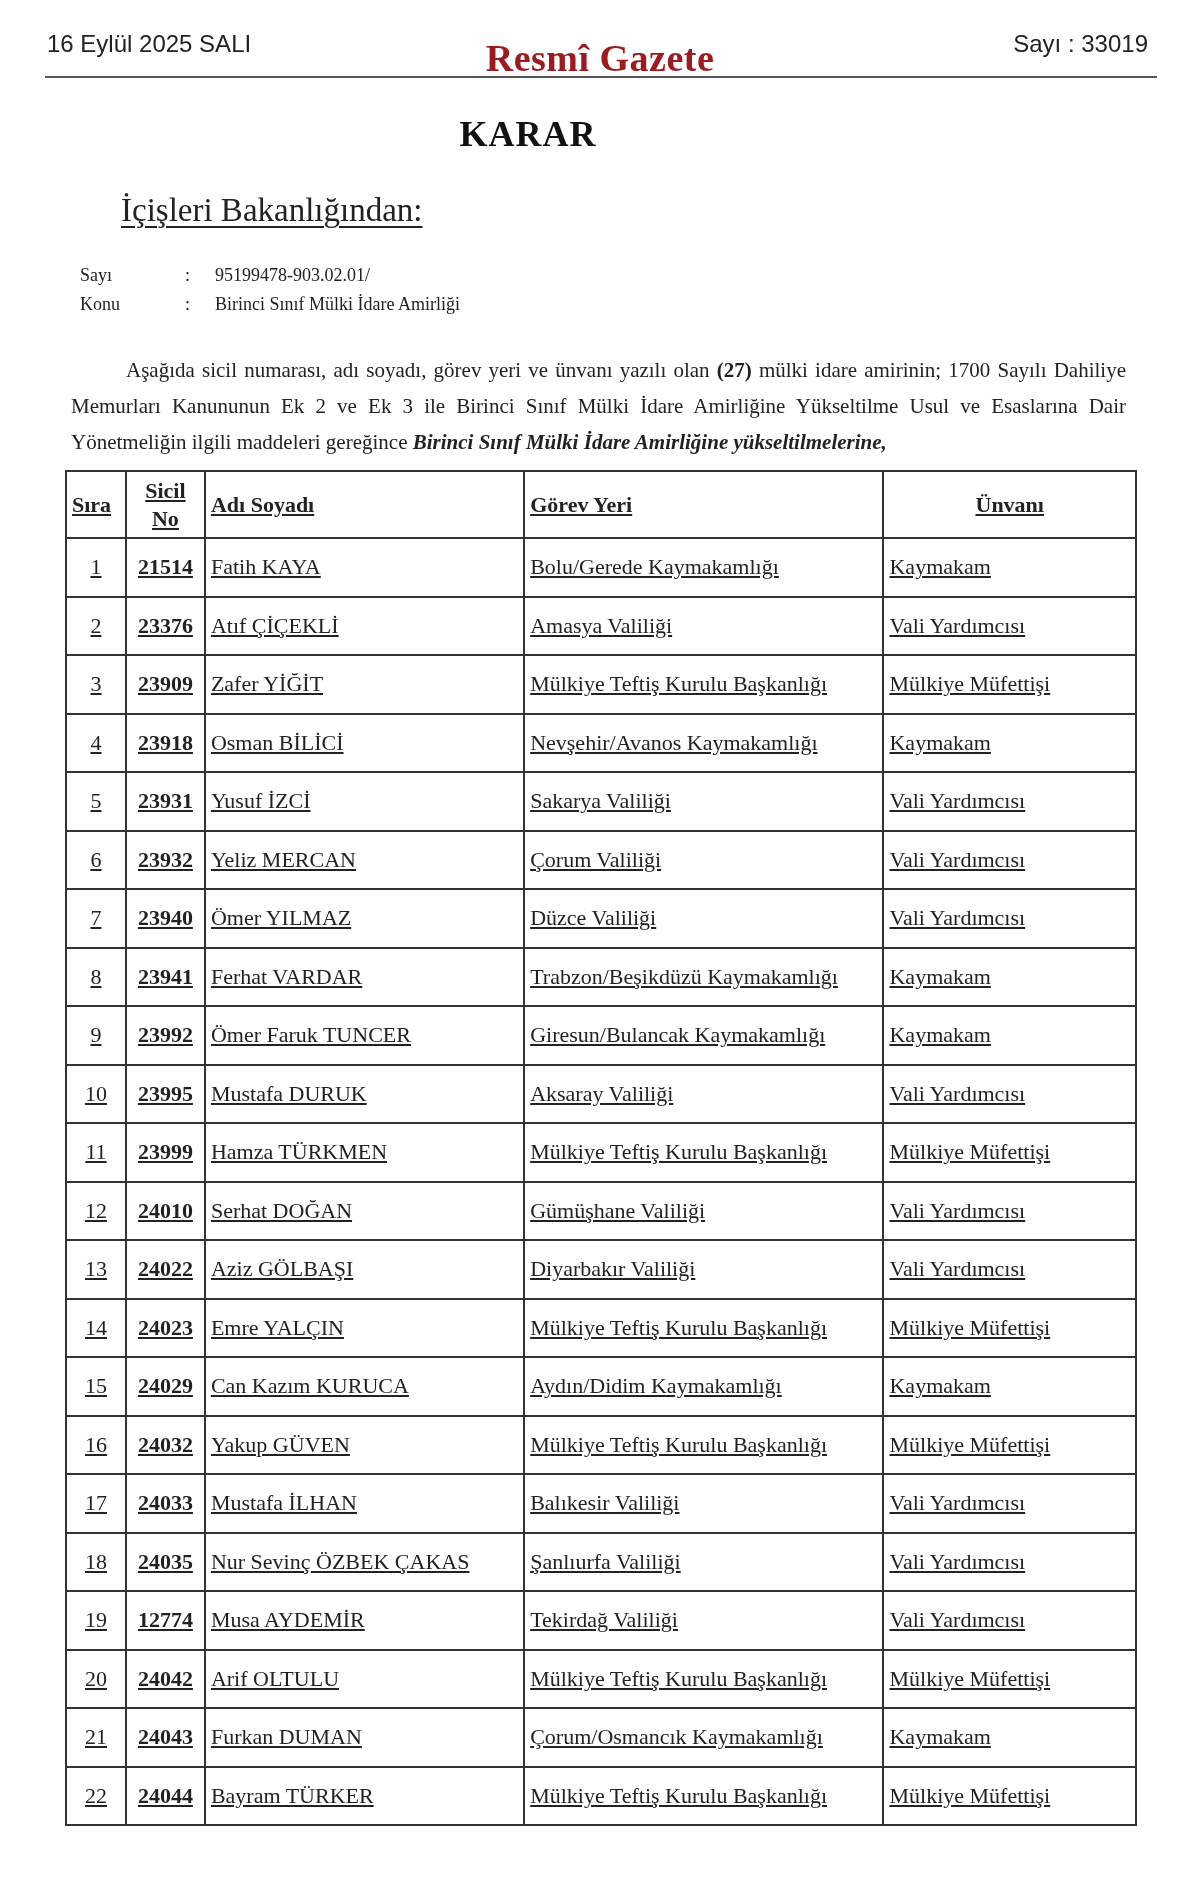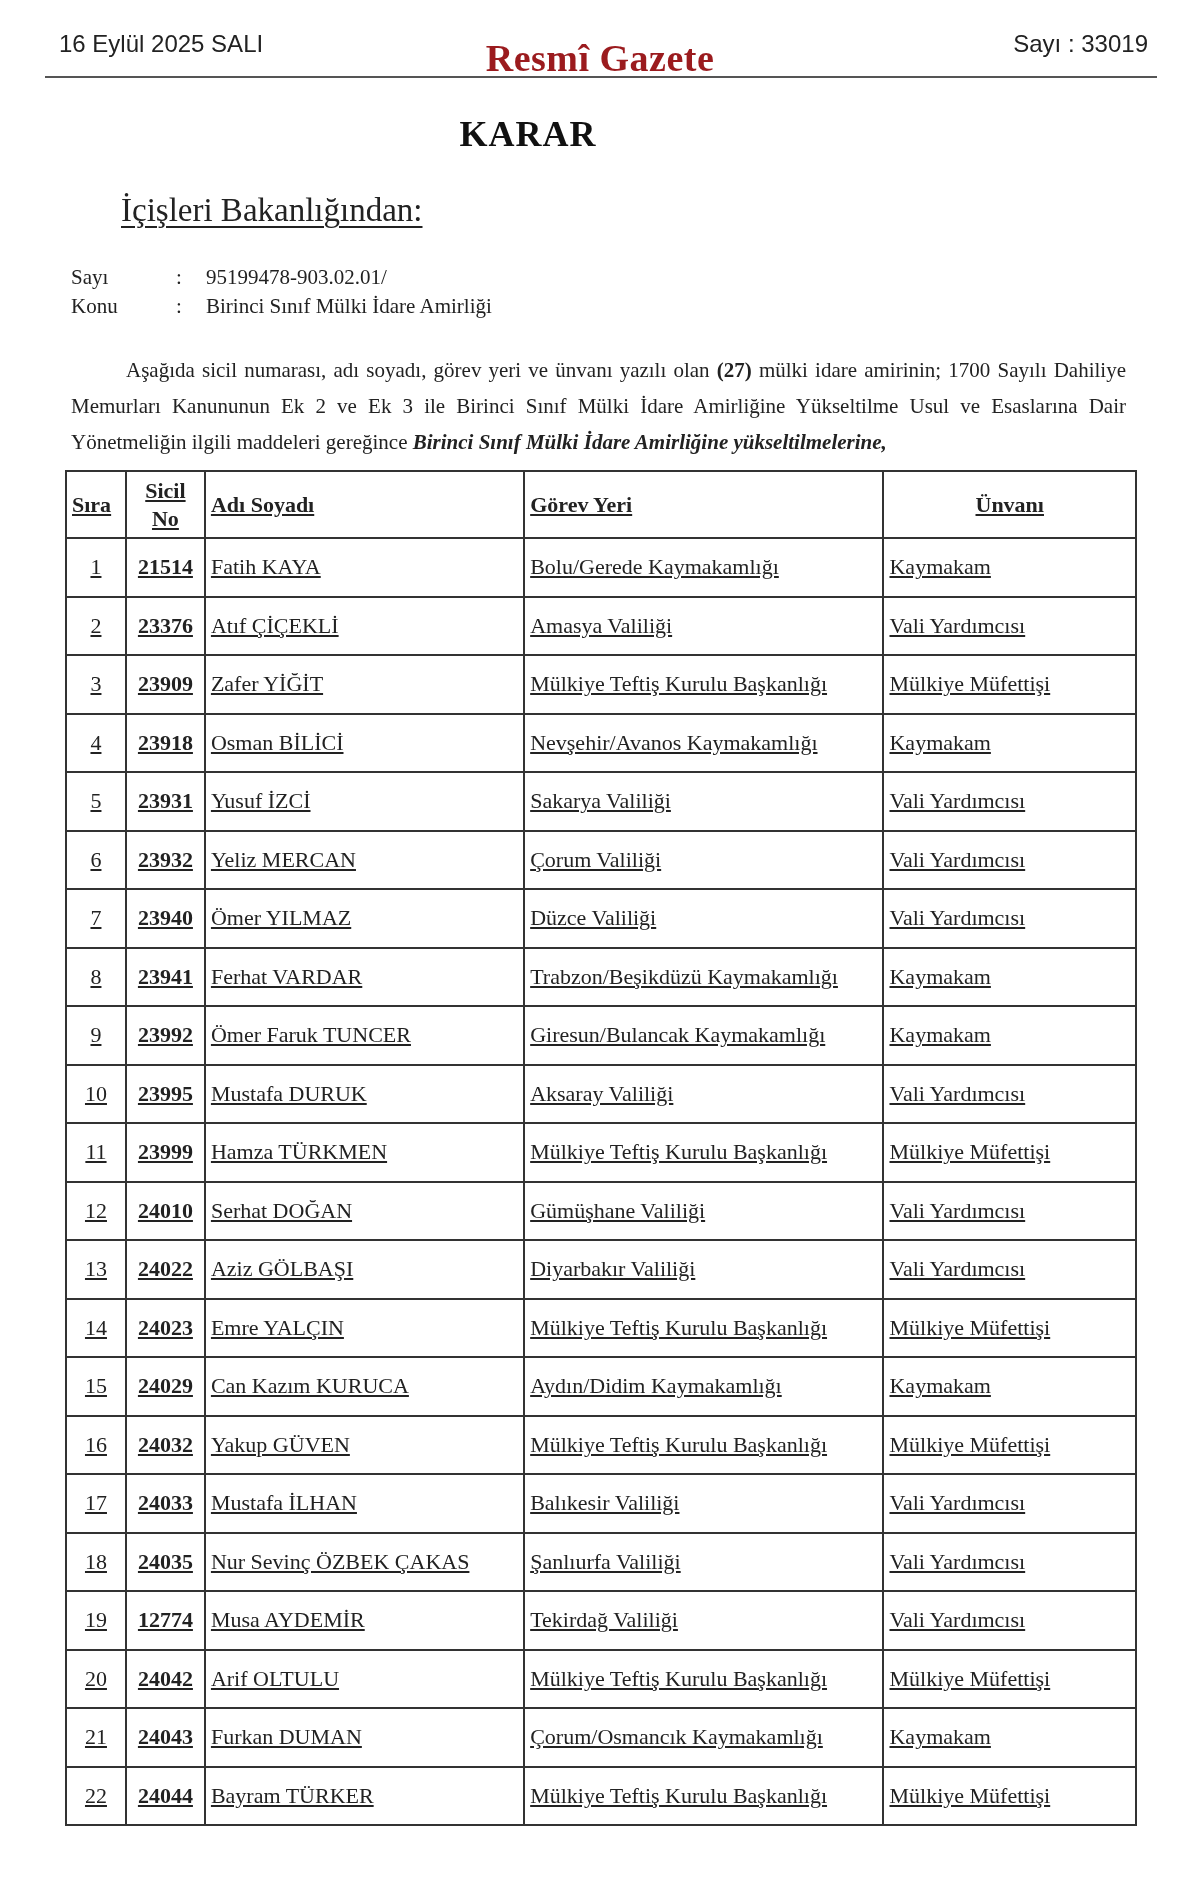--- a/index.html
+++ b/index.html
@@ -1,41 +1,41 @@
 <!DOCTYPE html>
 <html><head>
 <meta charset="utf-8">
 <style>
   html, body { margin: 0; padding: 0; background: #ffffff; }
   body { width: 1200px; height: 1902px; position: relative; overflow: hidden; color: #1a1a1a; }
 
   .hdr-date, .hdr-sayi {
     position: absolute; top: 30px; font-family: "Liberation Sans", sans-serif;
-    font-size: 24px; color: #222; margin-left: 12px;
+    font-size: 24px; color: #222;
   }
   .hdr-date { left: 47px; }
   .hdr-sayi { right: 52px; text-align: right; }
   .hdr-title {
     position: absolute; top: 36px; left: 0; width: 1200px; text-align: center;
     font-family: "Liberation Serif", serif; font-weight: bold; font-size: 38px; color: #9b1b1e;
     letter-spacing: 0.5px;
   }
   .hdr-rule { position: absolute; left: 45px; width: 1112px; top: 76px; height: 2px; background: #555; }
 
   .karar {
     position: absolute; top: 113px; left: 0; width: 1056px; text-align: center;
     font-family: "Liberation Serif", serif; font-weight: bold; font-size: 36px; letter-spacing: 1px; color: #111;
   }
   .ministry {
     position: absolute; top: 192px; left: 121px;
     font-family: "Liberation Serif", serif; font-size: 33px; color: #222;
     text-decoration: underline; text-underline-offset: 5px; text-decoration-thickness: 2px;
   }
 
-  .meta { position: absolute; left: 71px; font-family: "Liberation Serif", serif; font-size: 21px; color: #222; }
+  .meta { position: absolute; left: 80px; font-family: "Liberation Serif", serif; font-size: 18px; color: #222; }
   .meta .k { display: inline-block; width: 105px; }
   .meta .c { display: inline-block; width: 30px; }
   .meta-sayi { top: 265px; }
   .meta-konu { top: 294px; }
 
   .para {
     position: absolute; top: 352px; left: 71px; width: 1055px;
     font-family: "Liberation Serif", serif; font-size: 21px; line-height: 36px; color: #222;
     text-align: justify; text-indent: 55px;
   }

